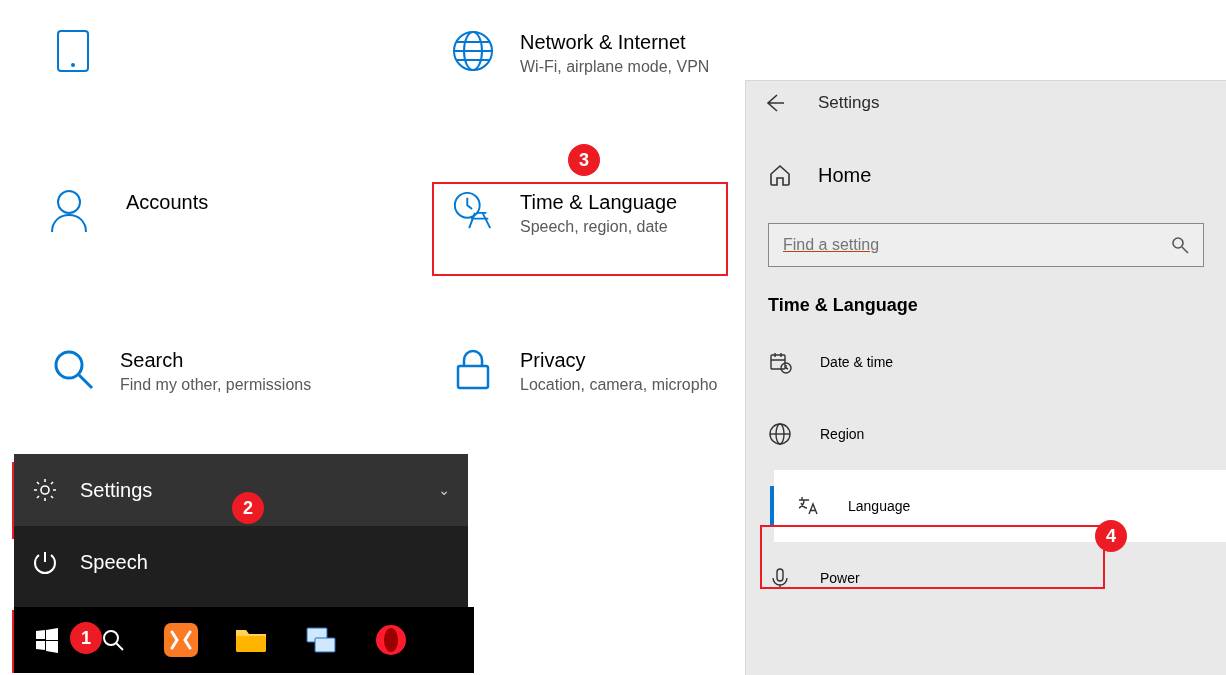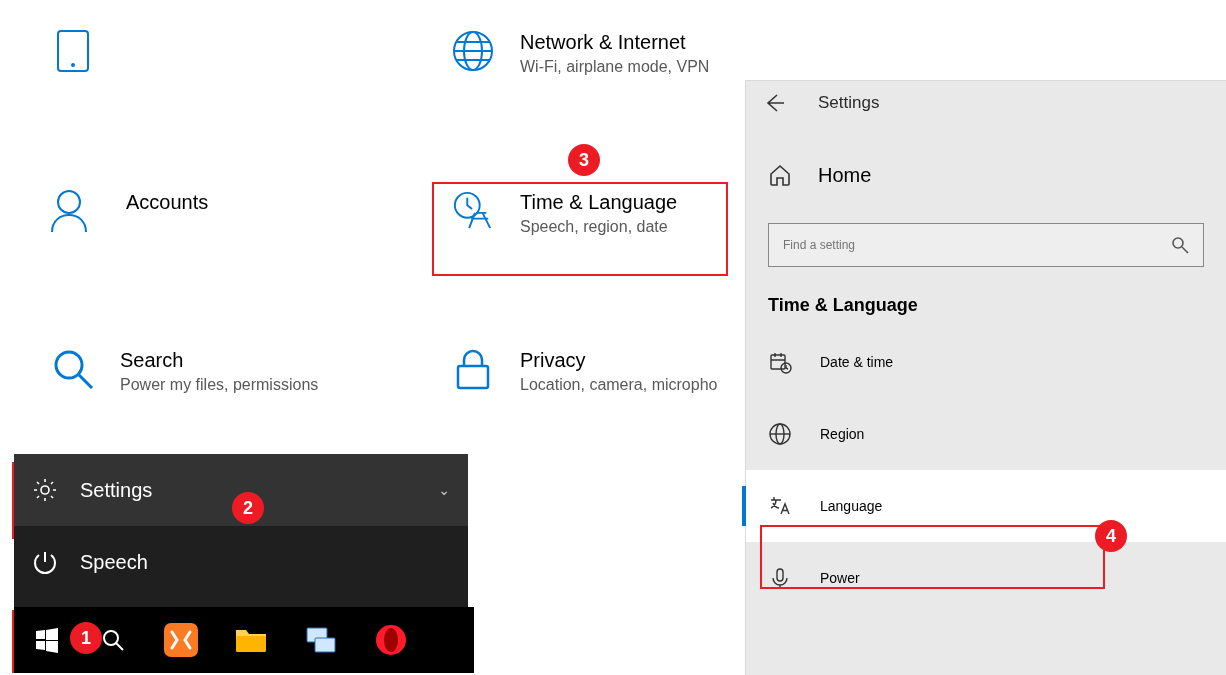--- a/index.html
+++ b/index.html
@@ -28,24 +28,24 @@
   .tb-btn  { width:66px; height:66px; display:flex; align-items:center; justify-content:center; }
   .tb-app  { width:70px; height:66px; display:flex; align-items:center; justify-content:center; }
 
   
   .sidebar { position:absolute; left:745px; top:80px; width:481px; height:595px; background:#e9e9e9;
              border-top:1px solid #d8d8d8; border-left:1px solid #d8d8d8; }
   .sb-header{ display:flex; align-items:center; height:44px; padding:0 18px; gap:34px; font-size:17px; color:#2b2b2b; }
   .sb-home  { display:flex; align-items:center; height:60px; padding:0 22px; gap:26px; font-size:20px; margin-top:20px; cursor:pointer;}
   .sb-search{ margin:18px 22px 0; border:1px solid #888; height:44px; display:flex; align-items:center;
               padding:0 14px; background:#eee; }
-  .sb-search input{ flex:1; border:0; background:transparent; font-size:12px; color:#4c1d95; outline:none; }
+  .sb-search input{ flex:1; border:0; background:transparent; font-size:16px; color:#c2410c; outline:none;text-decoration:underline; }
   .sb-section{ font-size:18px; font-weight:600; padding:28px 22px 10px; }
   .sb-item   { display:flex; align-items:center; height:72px; padding:0 22px; gap:28px; font-size:14px; cursor:pointer;}
-  .sb-item.active { background:#fff; position:relative; }
+  .sb-item.active { background:#fff; position:relative;margin-left:28px; }
   .sb-item.active::before { content:""; position:absolute; left:-4px; top:16px; width:4px; height:40px; background:#0078d4; }
 
   svg { display:block; }
 </style>
 </head>
 <body>
 
 <div class="settings-grid">
 
   <div class="cat" style="left:52px; top:14px;">
@@ -103,21 +103,21 @@
 
   <div class="cat" style="left:52px; top:332px;">
     <div class="icon-slot">
       <svg width="42" height="42" viewBox="0 0 42 42" fill="none" stroke="#0078d4" stroke-width="3">
         <circle cx="17" cy="17" r="13"></circle>
           <line x1="27" y1="27" x2="40" y2="40"></line>
       </svg>
     </div>
     <div>
       <h2>Search</h2>
-      <p>Power my files, permissions</p>
+      <p>Find my other, permissions</p>
     </div>
   </div>
 
   <div class="cat" style="left:452px; top:332px;">
     <div class="icon-slot">
       <svg width="38" height="42" viewBox="0 0 38 42" fill="none" stroke="#0078d4" stroke-width="2.5">
         <rect x="4" y="18" width="30" height="22" rx="2"></rect>
           <path d="M10 18V12a9 9 0 0118 0v6"></path>
       </svg>
     </div>

